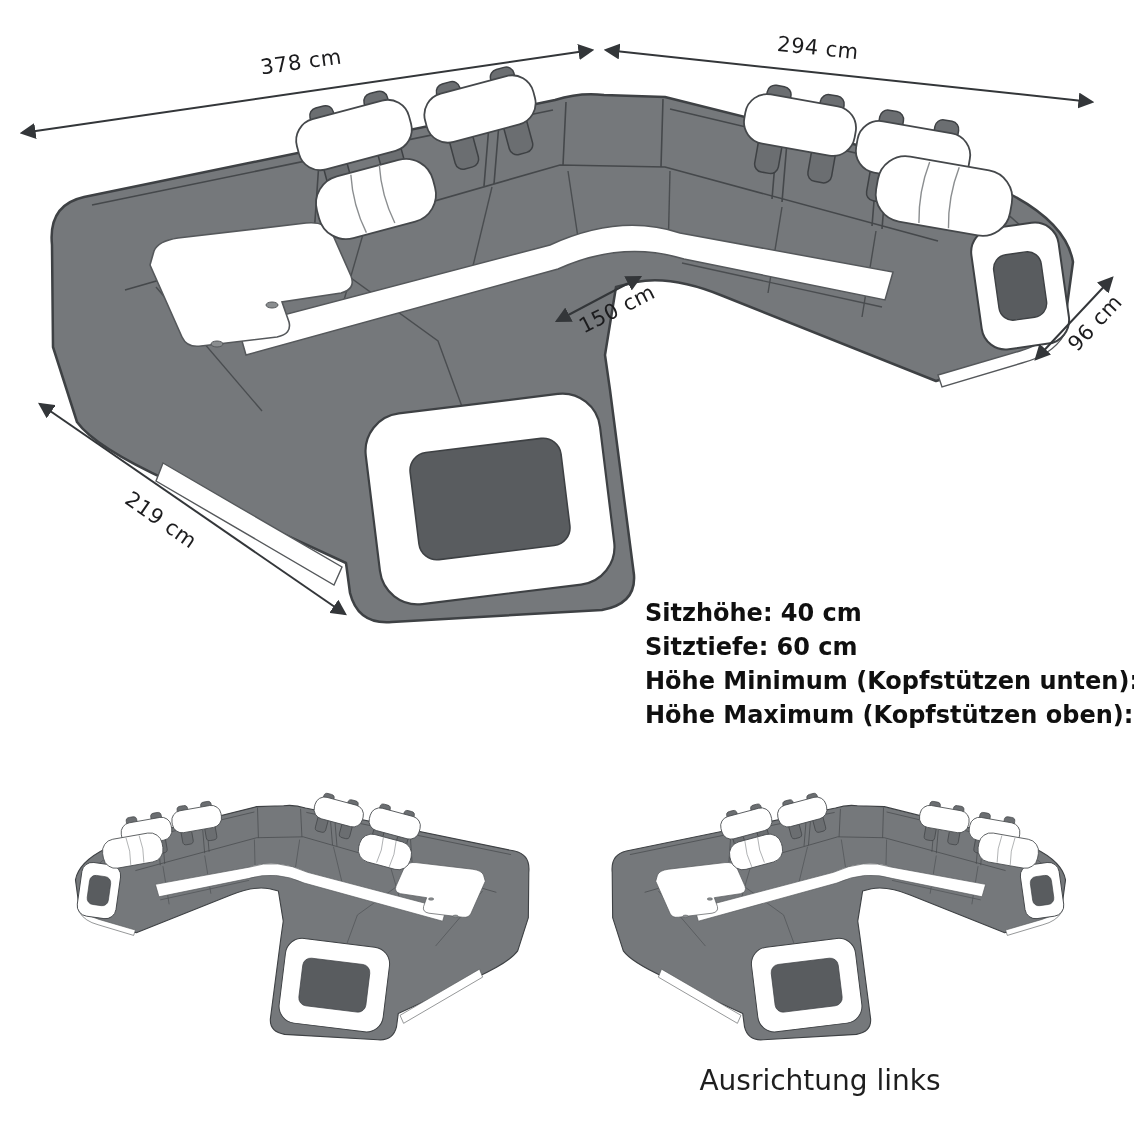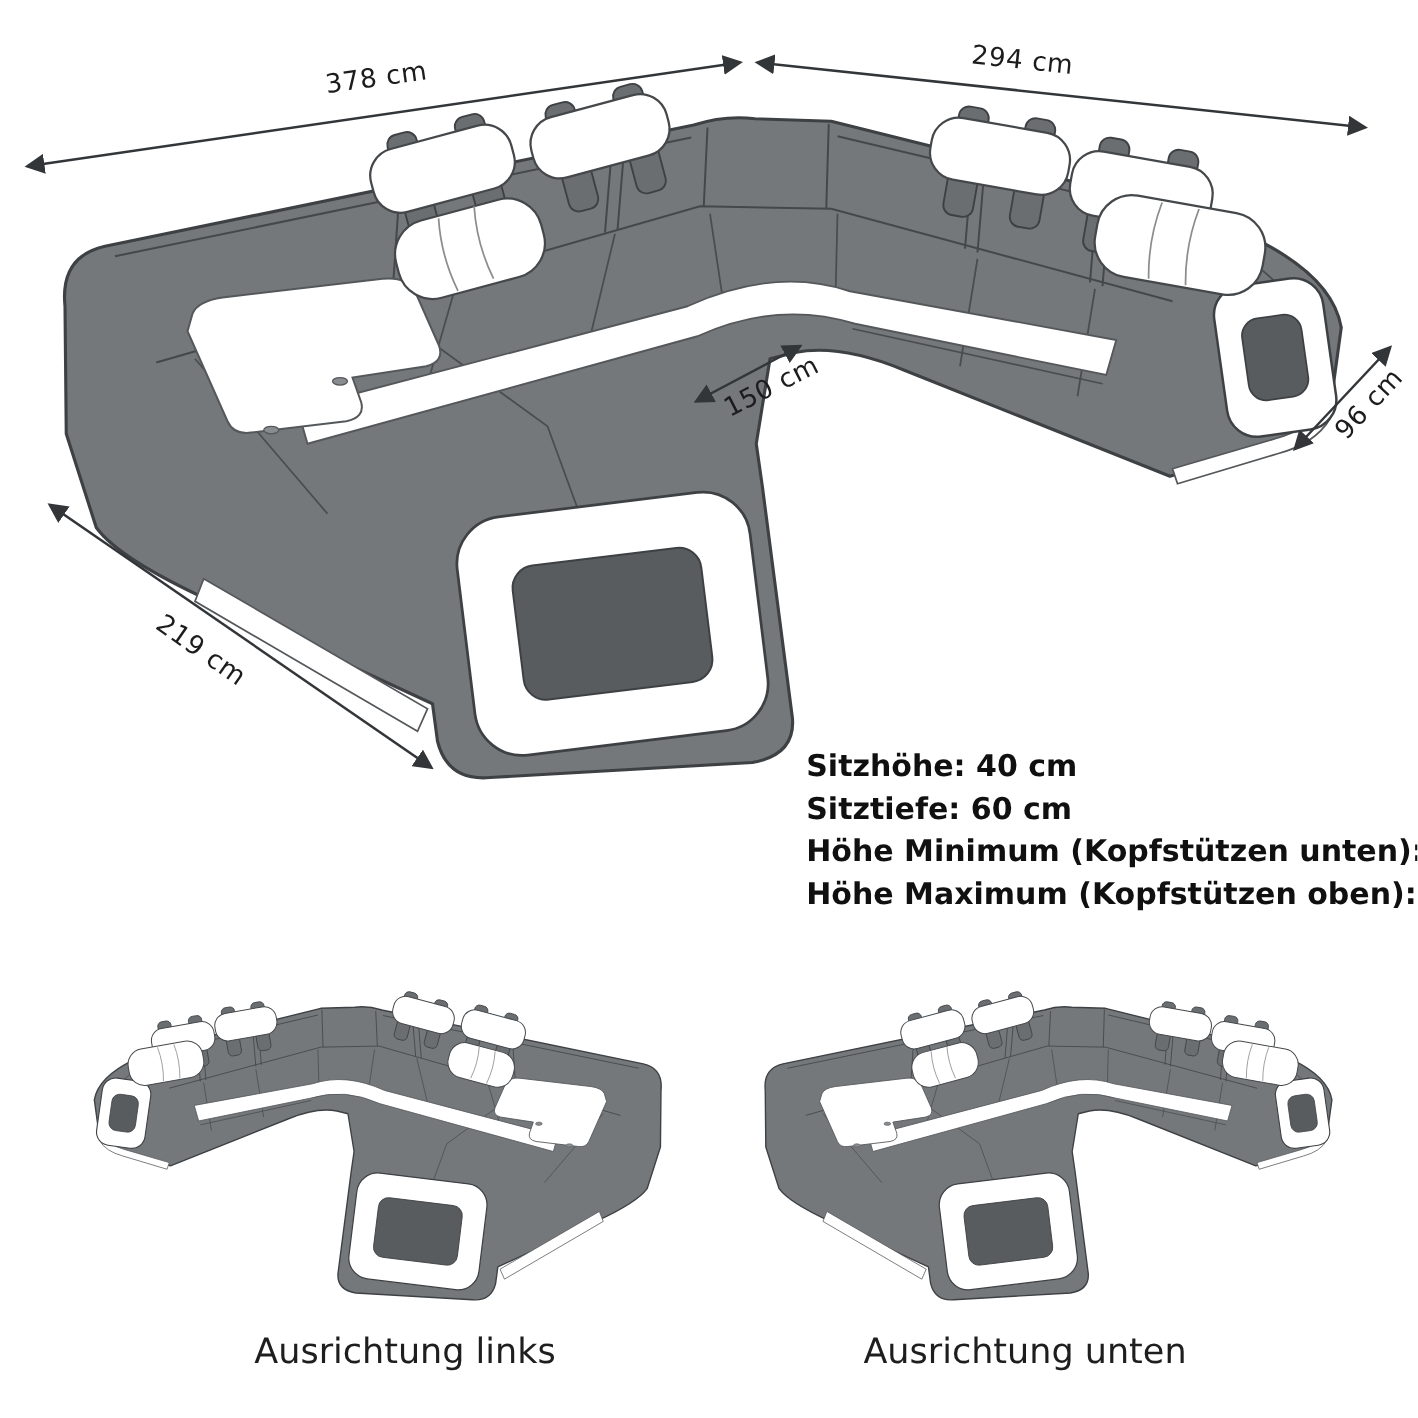--- a/index.html
+++ b/index.html
@@ -143,16 +143,15 @@
   <div class="dim-label" style="left:617px;top:309px;transform:translate(-50%,-50%) rotate(-27deg);">150 cm</div>
   <div class="dim-label" style="left:1095px;top:323px;transform:translate(-50%,-50%) rotate(-47deg);">96 cm</div>
 
   <div class="specs">
     <div>Sitzhöhe: 40 cm</div>
     <div>Sitztiefe: 60 cm</div>
     <div>Höhe Minimum (Kopfstützen unten): 80 cm</div>
     <div>Höhe Maximum (Kopfstützen oben): 98 cm</div>
   </div>
 
-  <div class="caption" style="left:324px;top:1064px;">Ausrichtung links</div>
-  <div class="caption" style="left:820px;top:1064px;">Ausrichtung unten</div>
+  <div class="caption" style="left:820px;top:1064px;">Ausrichtung links</div>
 
 </div>
 
 </body></html>

